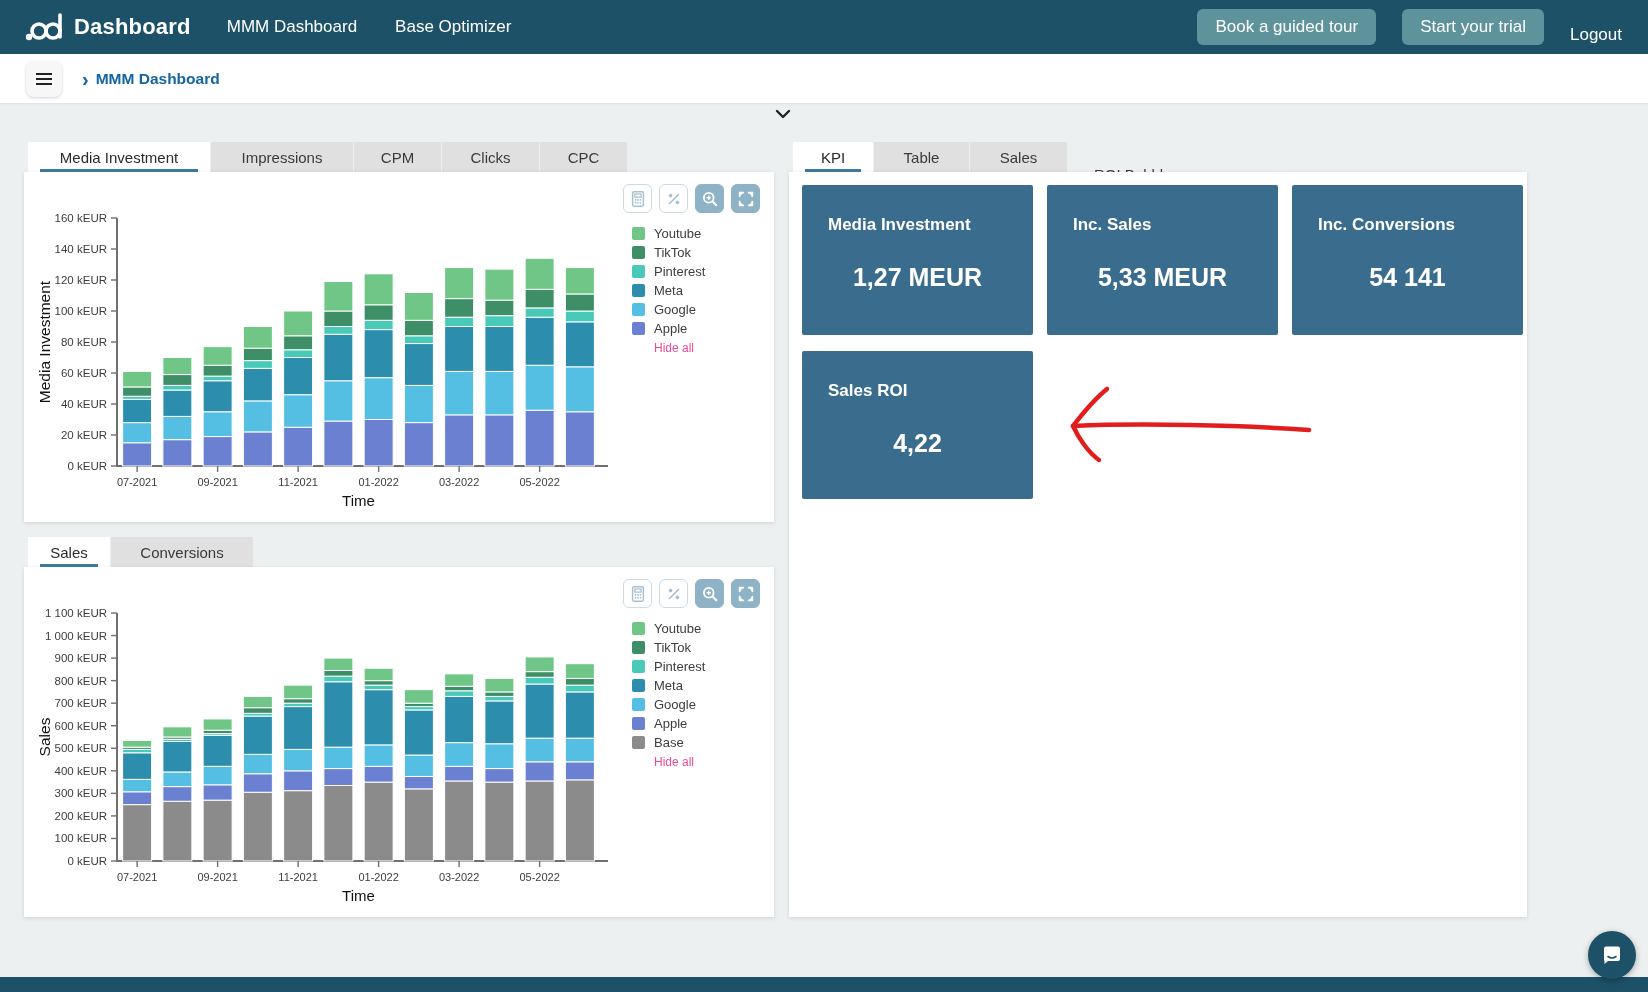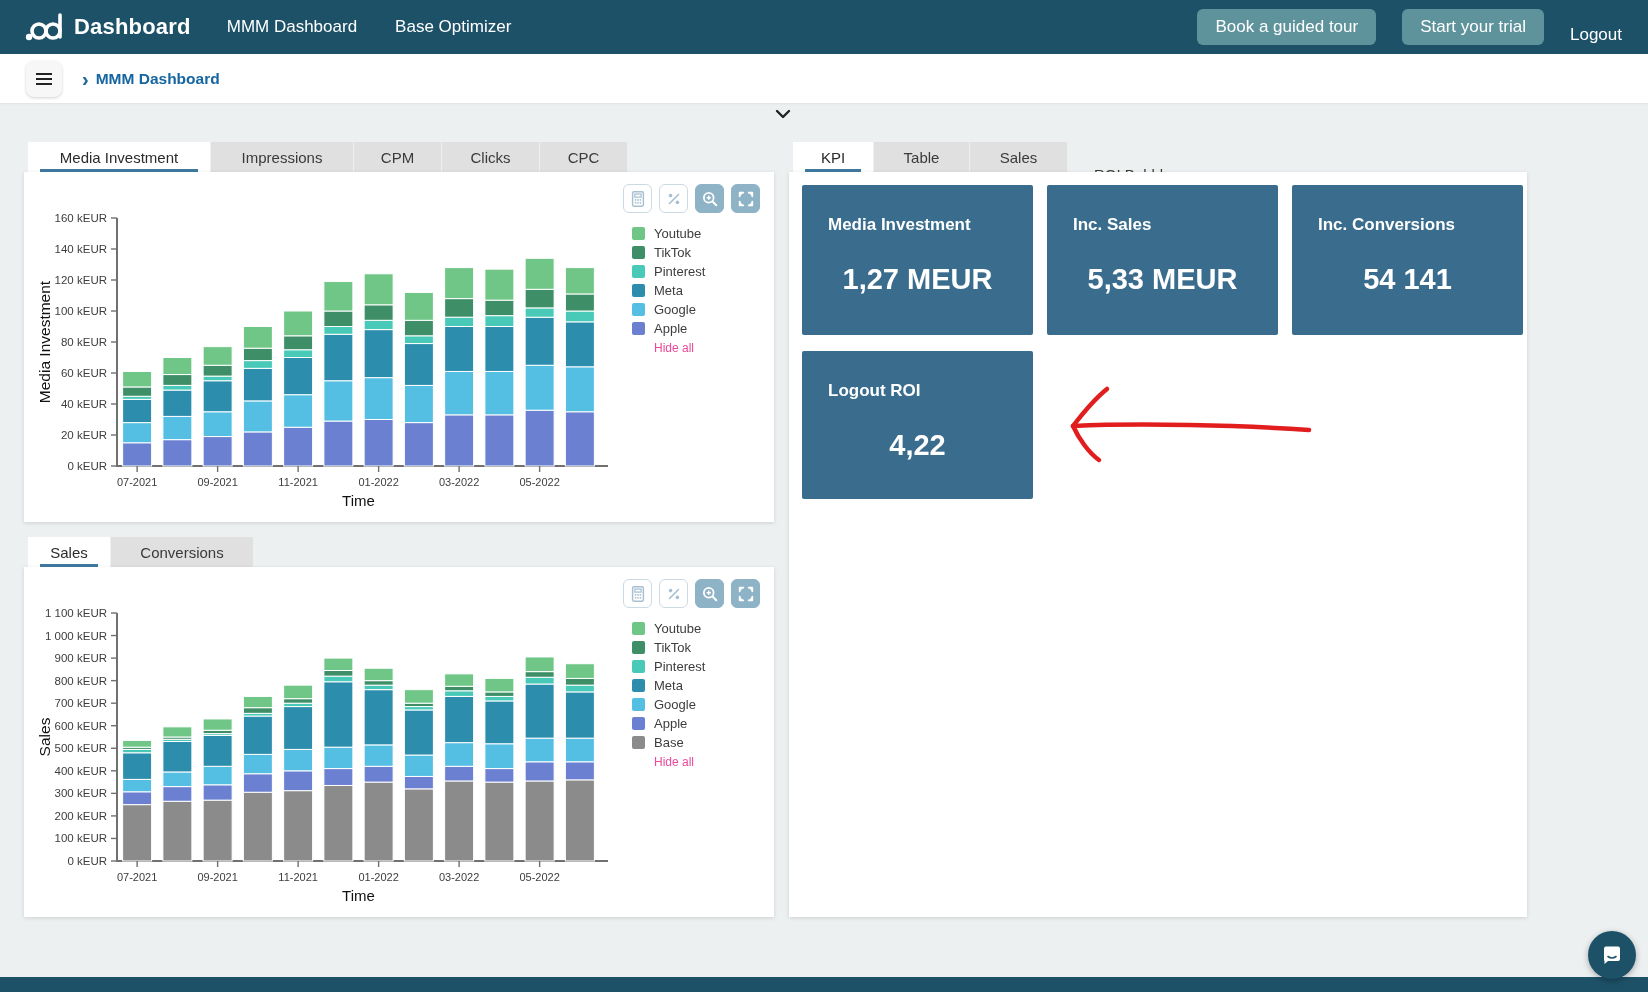--- a/index.html
+++ b/index.html
@@ -44,21 +44,21 @@
   .tool-btn.active svg{stroke:#ffffff;fill:#ffffff;}
   .chart-holder{position:absolute;left:10px;top:36px;}
   .legend{position:absolute;left:608px;top:52px;width:140px;}
   .legend-item{display:flex;align-items:center;height:19px;cursor:pointer;}
   .legend-swatch{width:13px;height:13px;border-radius:2px;margin-right:9px;flex:0 0 13px;}
   .legend-label{font-size:13px;color:#3d3d3d;}
   .hide-all{margin-left:22px;font-size:12px;color:#ec4899;}
   
   .kpi-card{position:absolute;width:231px;height:150px;background:#3a6d8d;color:#fff;border-radius:2px;}
   .kpi-label{font-size:17px;font-weight:700;margin:30px 0 0 26px;}
-  .kpi-value{font-size:29px;font-weight:700;text-align:center;margin-top:28px;}
+  .kpi-value{font-size:25px;font-weight:700;text-align:center;margin-top:28px;}
   
   .footer{position:absolute;left:0;top:977px;width:1648px;height:15px;background:#1d5168;}
   .chat-btn{position:absolute;left:1588px;top:931px;width:48px;height:48px;border-radius:50%;
     background:#1d5168;border:none;cursor:pointer;display:flex;align-items:center;justify-content:center;
     box-shadow:0 2px 6px rgba(0,0,0,.3);}
   .annotation{position:absolute;pointer-events:none;}
 </style>
 </head>
 <body>
 
@@ -500,21 +500,21 @@
   </div>
   <div class="kpi-card" style="left:258px;top:13px;">
     <div class="kpi-label">Inc. Sales</div>
     <div class="kpi-value">5,33 MEUR</div>
   </div>
   <div class="kpi-card" style="left:503px;top:13px;">
     <div class="kpi-label">Inc. Conversions</div>
     <div class="kpi-value">54 141</div>
   </div>
   <div class="kpi-card" style="left:13px;top:179px;height:148px;">
-    <div class="kpi-label">Logout ROI</div>
+    <div class="kpi-label">Sales ROI</div>
     <div class="kpi-value">4,22</div>
   </div>
   <svg class="annotation" style="left:270px;top:205px;" width="270" height="95" viewBox="0 0 270 95">
     <path d="M250 53 C 180 48, 80 46, 14 49" fill="none" stroke="#e11d1d" stroke-width="4.5" stroke-linecap="round"></path>
     <path d="M14 49 C 24 36, 38 20, 48 12" fill="none" stroke="#e11d1d" stroke-width="4.5" stroke-linecap="round"></path>
     <path d="M14 49 C 20 62, 30 76, 40 83" fill="none" stroke="#e11d1d" stroke-width="4.5" stroke-linecap="round"></path>
   </svg>
 </div>
 
 <div class="footer"></div>

